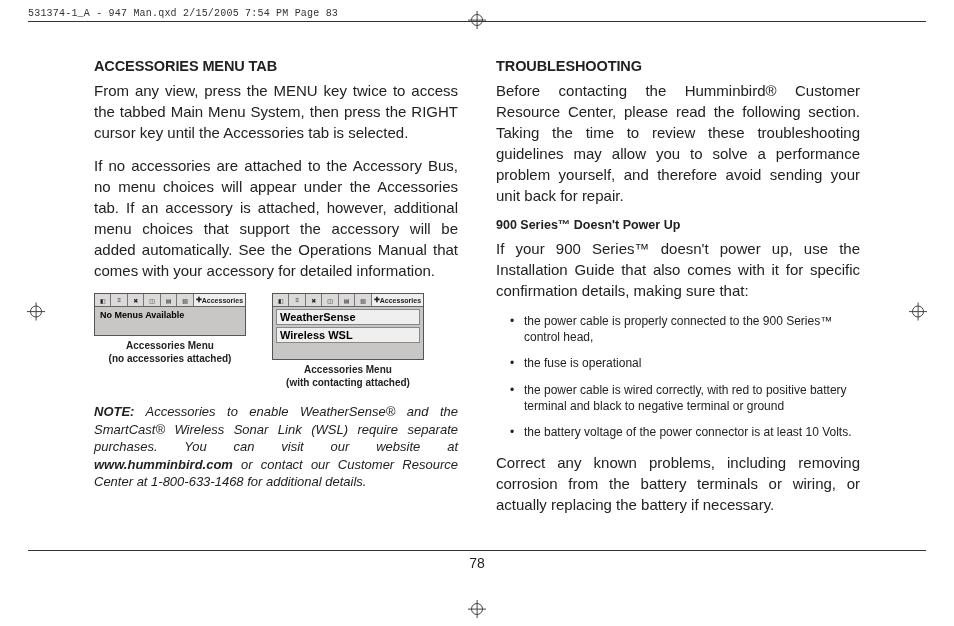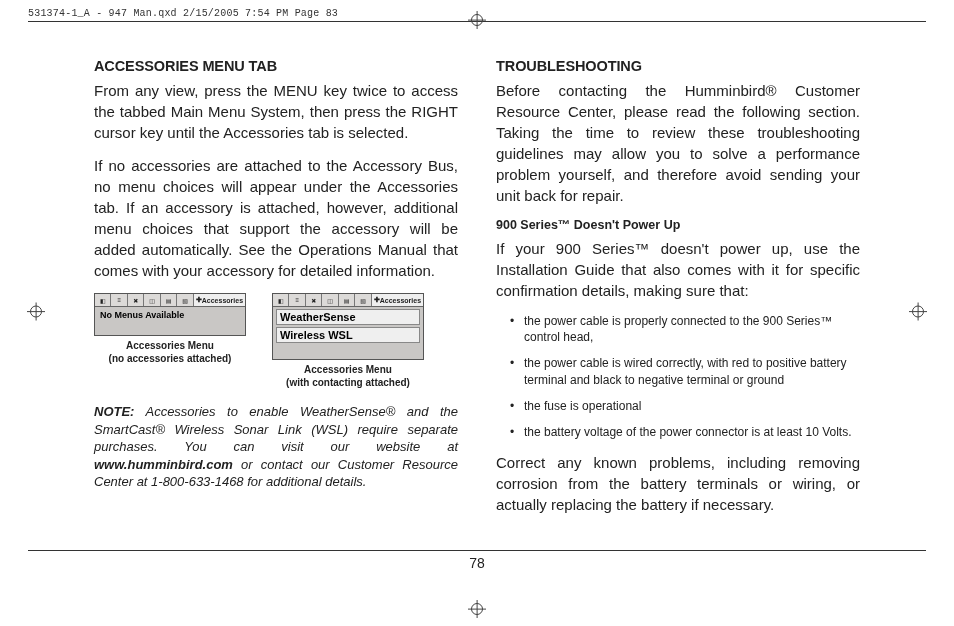--- a/index.html
+++ b/index.html
@@ -285,22 +285,22 @@
       </p>
     </div>
 
     <div class="col">
       <h1 class="section">TROUBLESHOOTING</h1>
       <p>Before contacting the Humminbird® Customer Resource Center, please read the following section. Taking the time to review these troubleshooting guidelines may allow you to solve a performance problem yourself, and therefore avoid sending your unit back for repair.</p>
       <h2 class="sub">900 Series™ Doesn't Power Up</h2>
       <p>If your 900 Series™ doesn't power up, use the Installation Guide that also comes with it for specific confirmation details, making sure that:</p>
       <ul class="bullets">
         <li>the power cable is properly connected to the 900 Series™ control head,</li>
+        <li>the fuse is operational</li>
         <li>the power cable is wired correctly, with red to positive battery terminal and black to negative terminal or ground</li>
-        <li>the fuse is operational</li>
         <li>the battery voltage of the power connector is at least 10 Volts.</li>
       </ul>
       <p>Correct any known problems, including removing corrosion from the battery terminals or wiring, or actually replacing the battery if necessary.</p>
     </div>
   </div>
   </div>
 
   <hr class="hr-bottom">
   <div class="page-number">78</div>
 </div>

